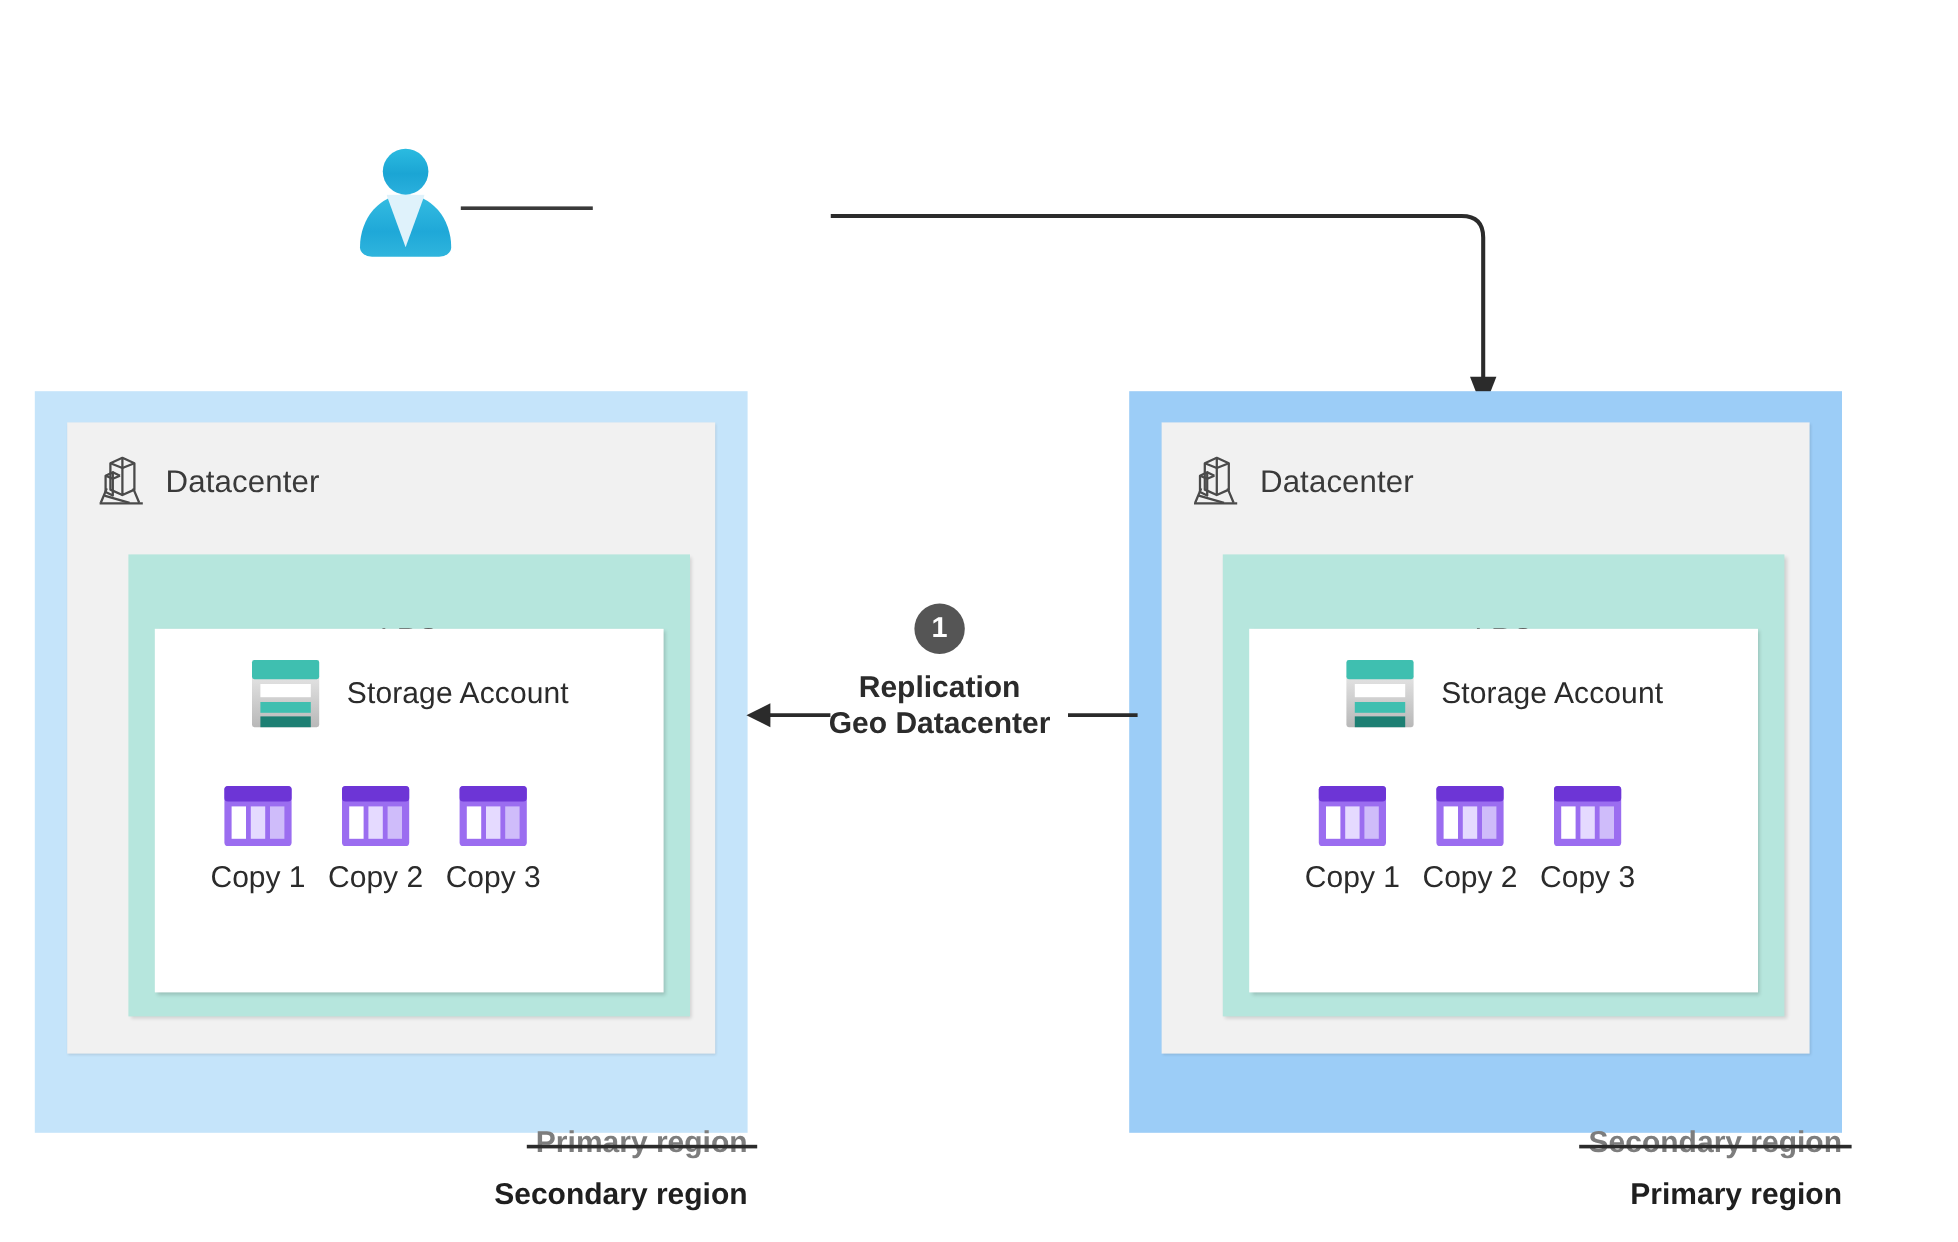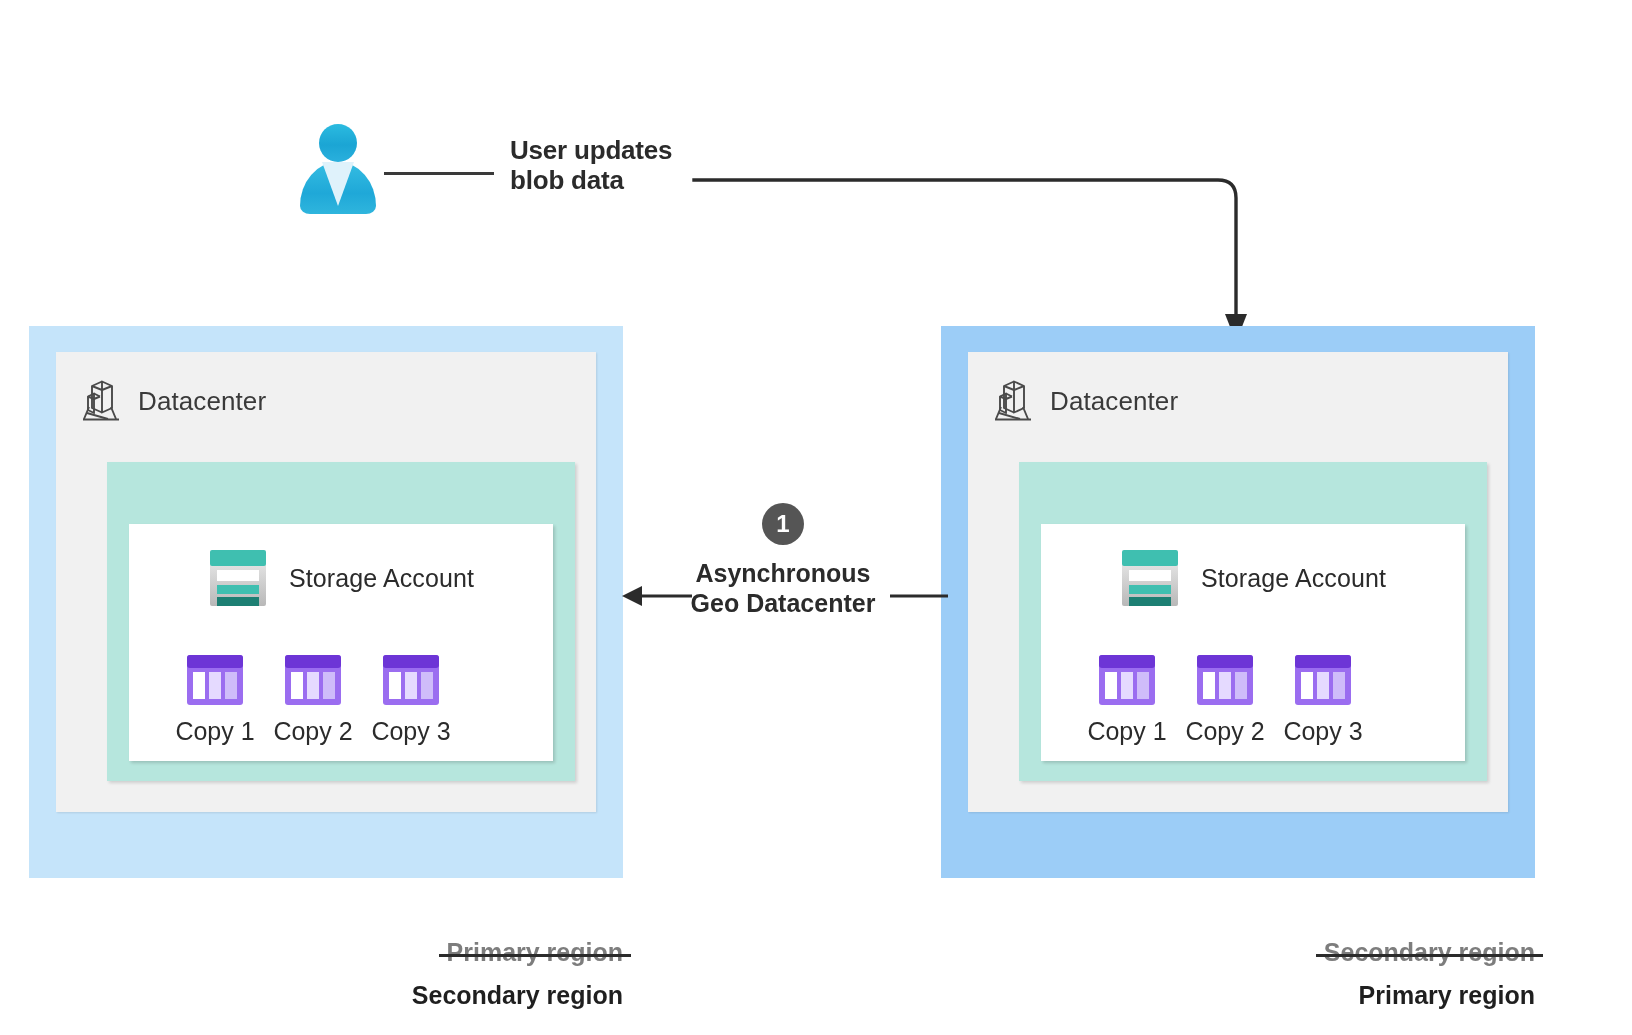--- a/index.html
+++ b/index.html
@@ -83,21 +83,21 @@
     top: 160px;
     width: 570px;
     height: 185px;
   }
 
   
   .region {
     position: absolute;
     top: 326px;
     width: 594px;
-    height: 552px;
+    height: 618px;
     padding-left: 40px;
   }
   .region.left  { left: 29px;  background: #c5e4fa; }
   .region.right { left: 941px; background: #9ccdf7; }
 
   .datacenter {
     position: absolute;
     left: 27px;
     top: 26px;
     right: 27px;
@@ -265,24 +265,20 @@
 <div id="canvas">
 
   <div class="user-actor">
     <div class="user-body"></div>
     <div class="user-collar"></div>
     <div class="user-head"></div>
   </div>
 
   <div class="user-line"></div>
 
-  <div class="user-label">
-    <div>User updates</div>
-    <div>blob data</div>
-  </div>
 
   <svg class="elbow-arrow" viewBox="0 0 570 185">
     <path d="M 4 20 L 528 20 Q 546 20 546 38 L 546 158" fill="none" stroke="#2b2b2b" stroke-width="3.4" stroke-linecap="square"></path>
     <path d="M 546 182 L 535 154 L 557 154 Z" fill="#2b2b2b"></path>
   </svg>
 
   <div class="region left">
     <div class="datacenter">
 
       <div class="dc-header">
@@ -439,21 +435,21 @@
           </div>
 
         </div>
       </div>
     </div>
   </div>
 
   <div class="badge">1</div>
 
   <div class="repl-label">
-    <div>Asynchronous</div>
+    <div>Replication</div>
     <div>Geo Datacenter</div>
   </div>
 
   <svg class="repl-arrow" viewBox="0 0 330 42">
     <line x1="12" y1="16" x2="72" y2="16" stroke="#2b2b2b" stroke-width="3.2"></line>
     <path d="M 2 16 L 22 6 L 22 26 Z" fill="#2b2b2b"></path>
     <line x1="270" y1="16" x2="328" y2="16" stroke="#2b2b2b" stroke-width="3.2"></line>
   </svg>
 
   <div class="caption left">

